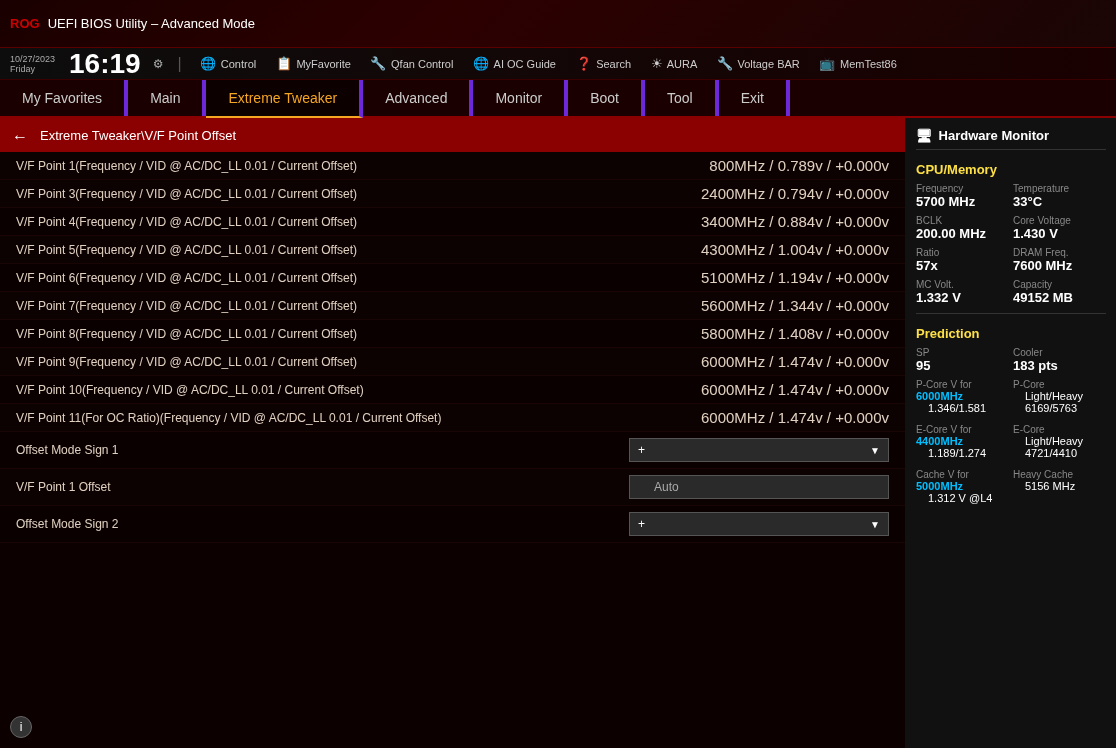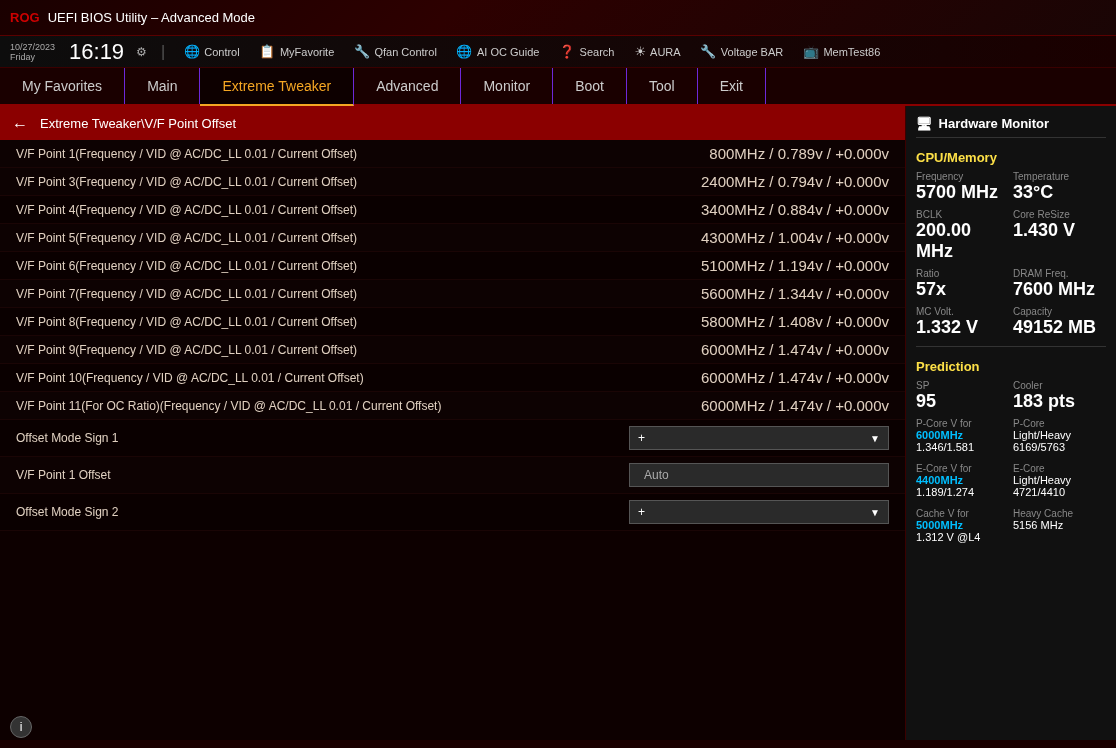--- a/index.html
+++ b/index.html
@@ -12,21 +12,21 @@
       color: #fff;
     }
 
     
     .header-bar {
       background: linear-gradient(135deg, #1a0000 0%, #2d0000 40%, #1a0505 100%);
       border-bottom: 1px solid #5a0000;
       padding: 4px 10px;
       display: flex;
       align-items: center;
-      height: 36px;
+      height: 48px;
     }
     .rog-logo {
       color: #cc0000;
       font-weight: bold;
       font-size: 13px;
       margin-right: 8px;
     }
     .rog-title {
       color: #fff;
       font-size: 13px;
@@ -44,23 +44,23 @@
       gap: 10px;
     }
     .datetime-block {
       display: flex;
       flex-direction: column;
       font-size: 9px;
       color: #aaa;
       margin-right: 4px;
     }
     .clock {
-      font-size: 22px;
-      color: #fff;
-      font-weight: normal;
+      font-size: 28px;
+      color: #fff;
+      font-weight: bold;
       margin-right: 2px;
     }
     .gear-icon { color: #aaa; font-size: 12px; }
     .separator { color: #555; margin: 0 4px; }
     .top-nav-item {
       display: flex;
       align-items: center;
       gap: 4px;
       color: #ccc;
       font-size: 11px;
@@ -78,21 +78,21 @@
       height: 38px;
       padding: 0 0;
     }
     .nav-tab {
       padding: 0 22px;
       display: flex;
       align-items: center;
       font-size: 14px;
       color: #ccc;
       cursor: pointer;
-      border-right: 1px solid #6d28d9;
+      border-right: 4px solid #6d28d9;
       white-space: nowrap;
     }
     .nav-tab.active {
       color: #f5a623;
       border-bottom: 2px solid #f5a623;
       background: #0d0000;
       margin-bottom: -2px;
     }
 
     
@@ -174,21 +174,21 @@
       font-size: 10px;
     }
 
     
     .input-control {
       min-width: 260px;
       background: #2a2a2a;
       border: 1px solid #555;
       color: #aaa;
       font-size: 12px;
-      padding: 4px 14px;
+      padding: 4px 24px;
     }
 
     
     .right-panel {
       width: 210px;
       background: #111;
       padding: 10px;
       font-size: 12px;
       overflow-y: auto;
     }
@@ -215,38 +215,39 @@
       gap: 6px 4px;
       margin-bottom: 4px;
     }
     .hw-item {}
     .hw-label {
       color: #888;
       font-size: 10px;
     }
     .hw-value {
       color: #fff;
-      font-size: 18px;
+      font-size: 13px;
       font-weight: bold;
     }
     .hw-divider {
       border: none;
       border-top: 1px solid #333;
       margin: 8px 0;
     }
     .hw-pred-item {
       margin-bottom: 6px;
     }
     .hw-pred-label {
       color: #888;
       font-size: 10px;
     }
     .hw-pred-value {
       color: #fff;
       font-size: 11px;
+      margin-left: 12px;
     }
     .hw-pred-highlight {
       color: #00bfff;
       font-size: 11px;
       font-weight: bold;
     }
     .hw-pred-grid {
       display: grid;
       grid-template-columns: 1fr 1fr;
       gap: 4px;
@@ -447,21 +448,21 @@
       </div>
       <div class="hw-item">
         <div class="hw-label">Temperature</div>
         <div class="hw-value">33°C</div>
       </div>
       <div class="hw-item">
         <div class="hw-label">BCLK</div>
         <div class="hw-value">200.00 MHz</div>
       </div>
       <div class="hw-item">
-        <div class="hw-label">Core ReSize</div>
+        <div class="hw-label">Core Voltage</div>
         <div class="hw-value">1.430 V</div>
       </div>
       <div class="hw-item">
         <div class="hw-label">Ratio</div>
         <div class="hw-value">57x</div>
       </div>
       <div class="hw-item">
         <div class="hw-label">DRAM Freq.</div>
         <div class="hw-value">7600 MHz</div>
       </div>

